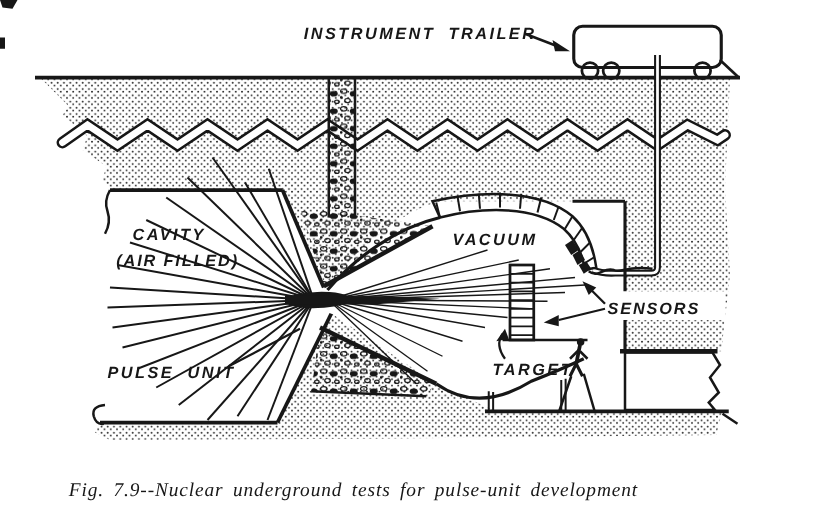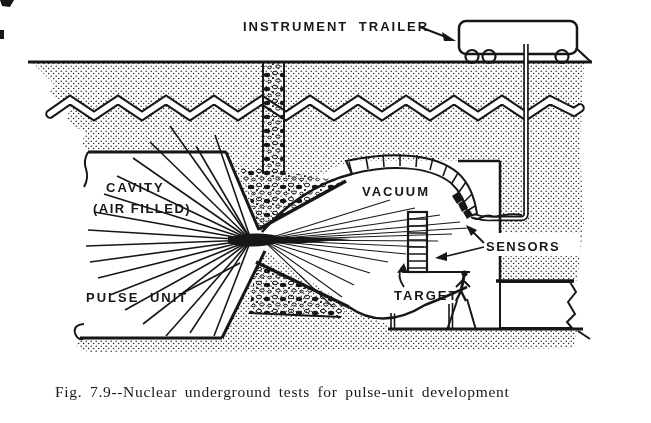--- a/index.html
+++ b/index.html
@@ -1,16 +1,16 @@
 <!DOCTYPE html>
 <html><head>
 <meta charset="utf-8">
 <style>
   html,body{margin:0;padding:0;background:#ffffff;}
-  .page{width:651px;height:423px;position:relative;background:#14b8a6;overflow:hidden;}
+  .page{width:651px;height:423px;position:relative;background:#14b8a6;overflow:hidden;font-style:italic;}
   svg{display:block;}
   .lbl{font-family:"Liberation Sans",sans-serif;font-weight:700;font-size:13px;
        letter-spacing:1.5px;fill:#171717;}
   .lbl-wide{letter-spacing:2px;word-spacing:5px;}
   .cap{font-family:"Liberation Serif",serif;font-size:15.5px;letter-spacing:0.7px;
        word-spacing:3px;fill:#171717;}
   .ink{stroke:#171717;fill:none;}
 </style>
 </head>
 <body>

